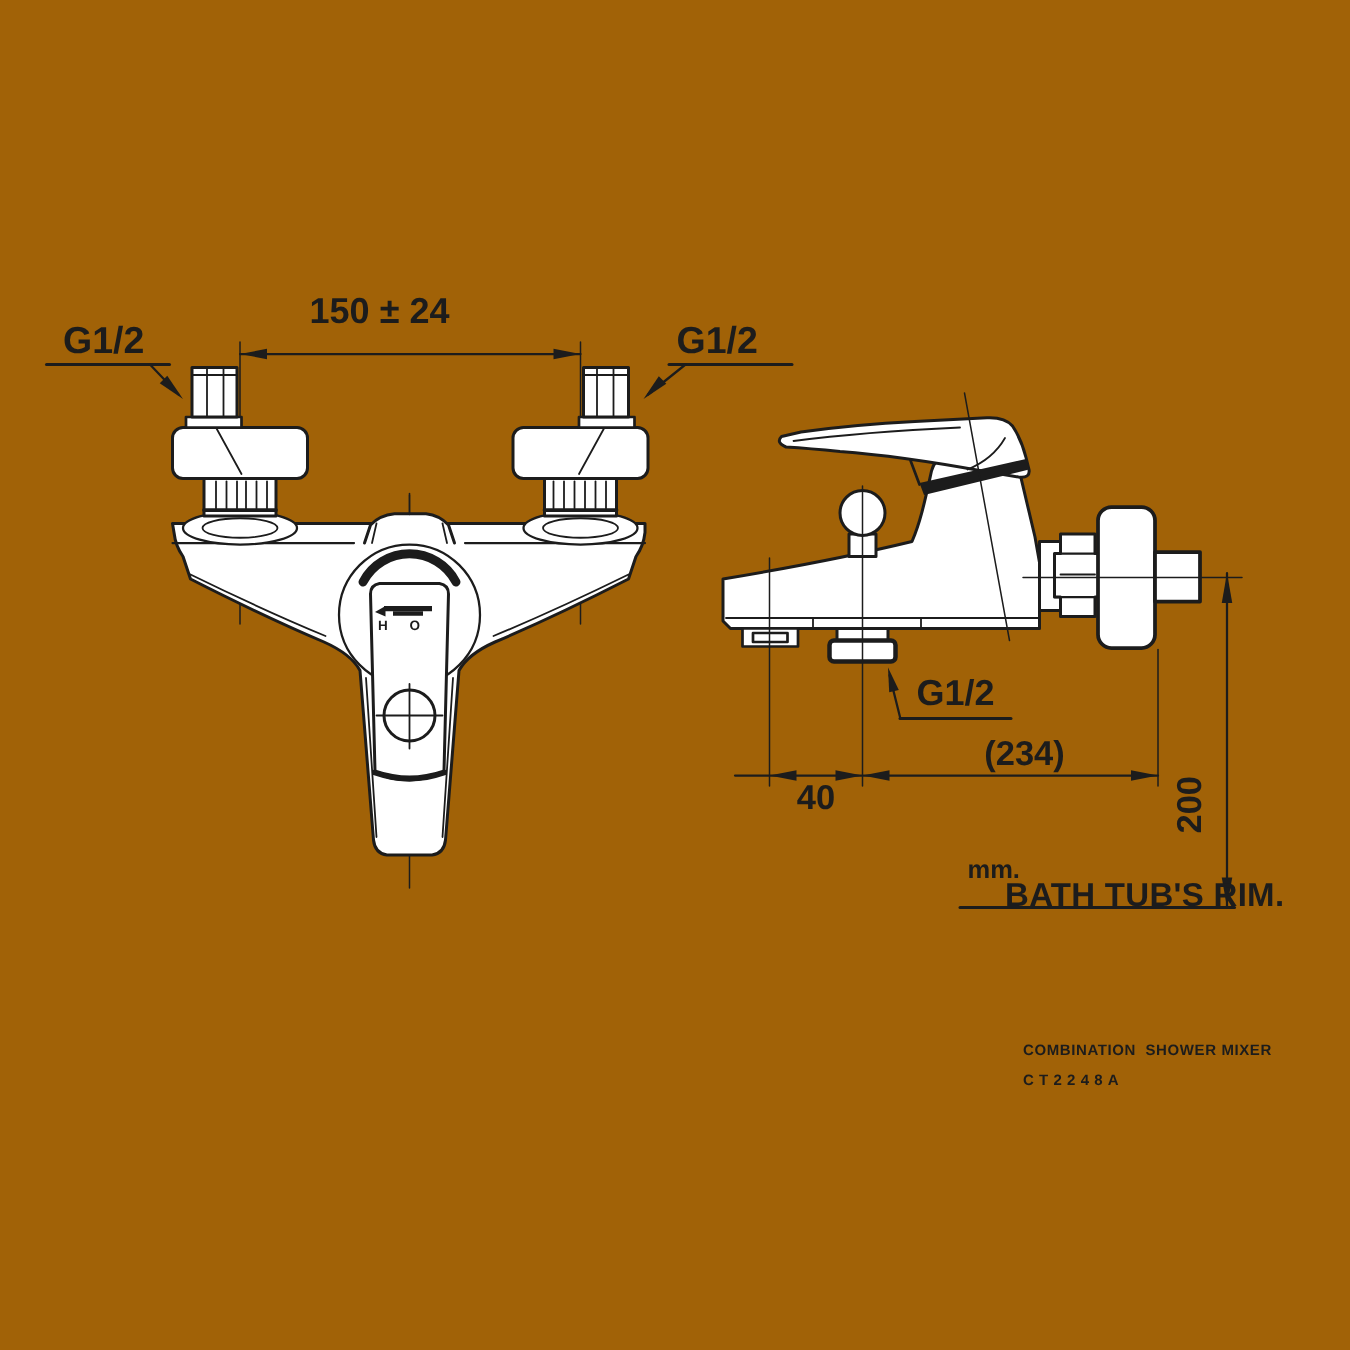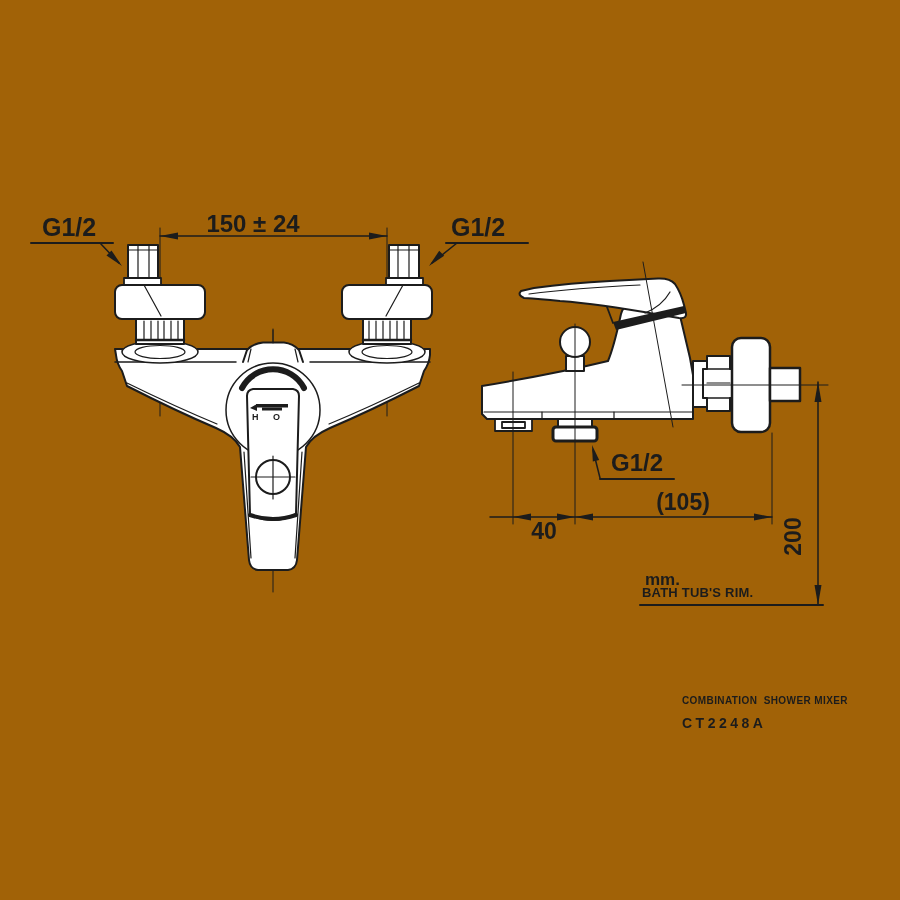--- a/index.html
+++ b/index.html
@@ -4,24 +4,24 @@
 <style>
   html,body{margin:0;padding:0;background:#fff;}
   #stage{position:relative;width:900px;height:900px;background:#a16207;overflow:hidden;
          font-family:"Liberation Sans",sans-serif;color:#1c1c1c;}
   #stage svg{position:absolute;left:0;top:0;}
   .lbl{position:absolute;font-weight:bold;color:#1c1c1c;line-height:1;white-space:pre;}
   .dim-big{font-size:24px;}
   .dim-mid{font-size:23px;}
   .thread{font-size:25px;}
   .thread-sm{font-size:24px;}
-  .ref{font-size:13px;letter-spacing:0.2px;}
+  .ref{font-size:22px;letter-spacing:0.2px;margin-left:28px;}
   .unit{font-size:17px;}
   .title{font-size:10px;letter-spacing:0.4px;}
-  .model{font-size:14px;letter-spacing:3.5px;}
+  .model{font-size:10px;letter-spacing:3.5px;}
   .hmark{font-size:9px;}
   .rot90{transform:rotate(-90deg);transform-origin:center center;}
   .ctr{text-align:center;}
 </style>
 </head>
 <body>
 
 <div id="stage">
 
 <svg width="900" height="900" viewBox="0 0 900 900">
@@ -201,28 +201,28 @@
         <polygon points="818,605 814.5,585 821.5,585" fill="#1c1c1c" stroke="none"></polygon>
       </g>
 
       <line x1="640" y1="605" x2="823" y2="605" stroke-width="2"></line>
     </g>
   </g>
 </svg>
 
 <div class="lbl thread" style="left:42px;top:215px;">G1/2</div>
 <div class="lbl thread" style="left:451px;top:215px;">G1/2</div>
-<div class="lbl dim-big ctr" style="left:168px;top:212px;width:170px;text-align:center;">150 ± 24</div>
+<div class="lbl dim-big ctr" style="left:168px;top:196px;width:170px;text-align:center;">150 ± 24</div>
 
 <div class="lbl hmark" style="left:252px;top:413px;">H</div>
 <div class="lbl hmark" style="left:273px;top:413px;">O</div>
 
 <div class="lbl thread-sm" style="left:611px;top:451px;">G1/2</div>
 <div class="lbl dim-mid ctr" style="left:512px;top:492px;width:64px;margin-top:28px;">40</div>
-<div class="lbl dim-mid ctr" style="left:633px;top:491px;width:100px;">(105)</div>
+<div class="lbl dim-mid ctr" style="left:633px;top:491px;width:100px;">(234)</div>
 <div class="lbl dim-mid ctr rot90" style="left:763px;top:525px;width:60px;">200</div>
 
 <div class="lbl ref" style="left:642px;top:586px;">BATH TUB'S RIM.</div>
 <div class="lbl unit" style="left:645px;top:571px;">mm.</div>
 
 <div class="lbl title" style="left:682px;top:696px;">COMBINATION  SHOWER MIXER</div>
 <div class="lbl model" style="left:682px;top:716px;">CT2248A</div>
 
 </div>
 

